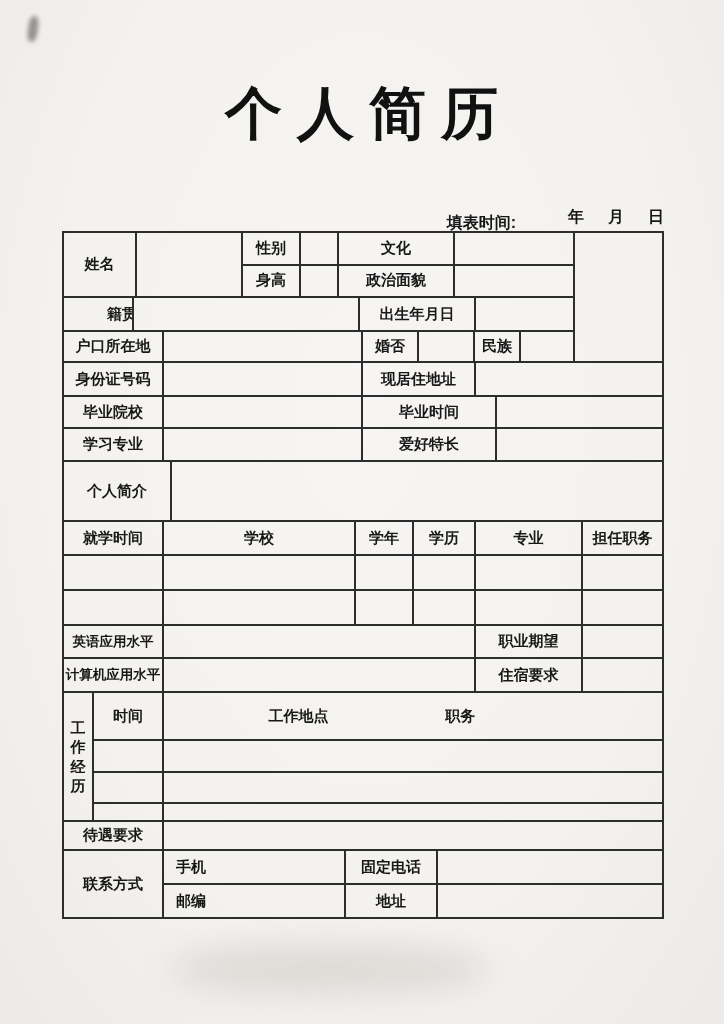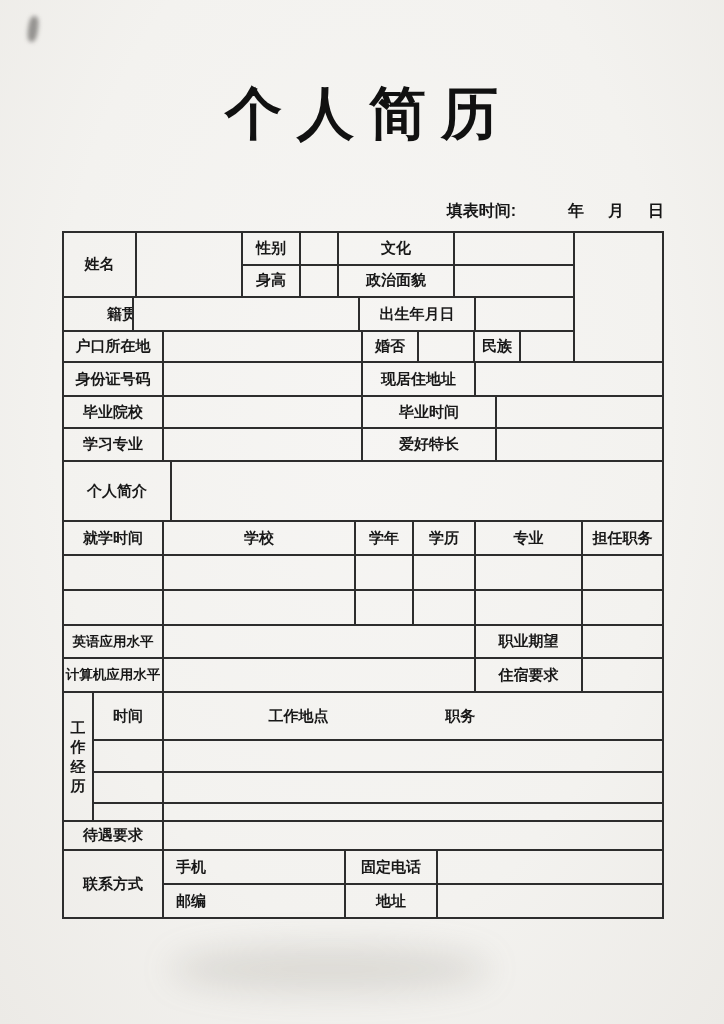--- a/index.html
+++ b/index.html
@@ -23,21 +23,21 @@
   }
   .title{
     position:absolute;left:0;top:76px;width:724px;text-align:center;
     font-size:57px;font-weight:900;letter-spacing:15px;padding-left:14px;
     box-sizing:border-box;color:#111;
   }
   .dateline{
     position:absolute;top:201px;right:60px;display:flex;align-items:center;
     font-size:16px;font-weight:bold;color:#161616;
   }
-  .dateline .dl-label{margin-right:28px;}
+  .dateline .dl-label{margin-right:28px;margin-top:12px;}
   .dateline .dl-unit{margin-left:24px;}
   .resume-table{
     position:absolute;left:62px;top:231px;width:602px;height:688px;
     border:2px solid #2d2d2d;box-sizing:border-box;
     display:flex;flex-direction:column;
     font-size:15px;font-weight:bold;color:#181818;
   }
   .band{display:flex;flex-direction:row;box-sizing:border-box;flex-shrink:0;}
   .bb{border-bottom:2px solid #2d2d2d;}
   .br{border-right:2px solid #2d2d2d;}

